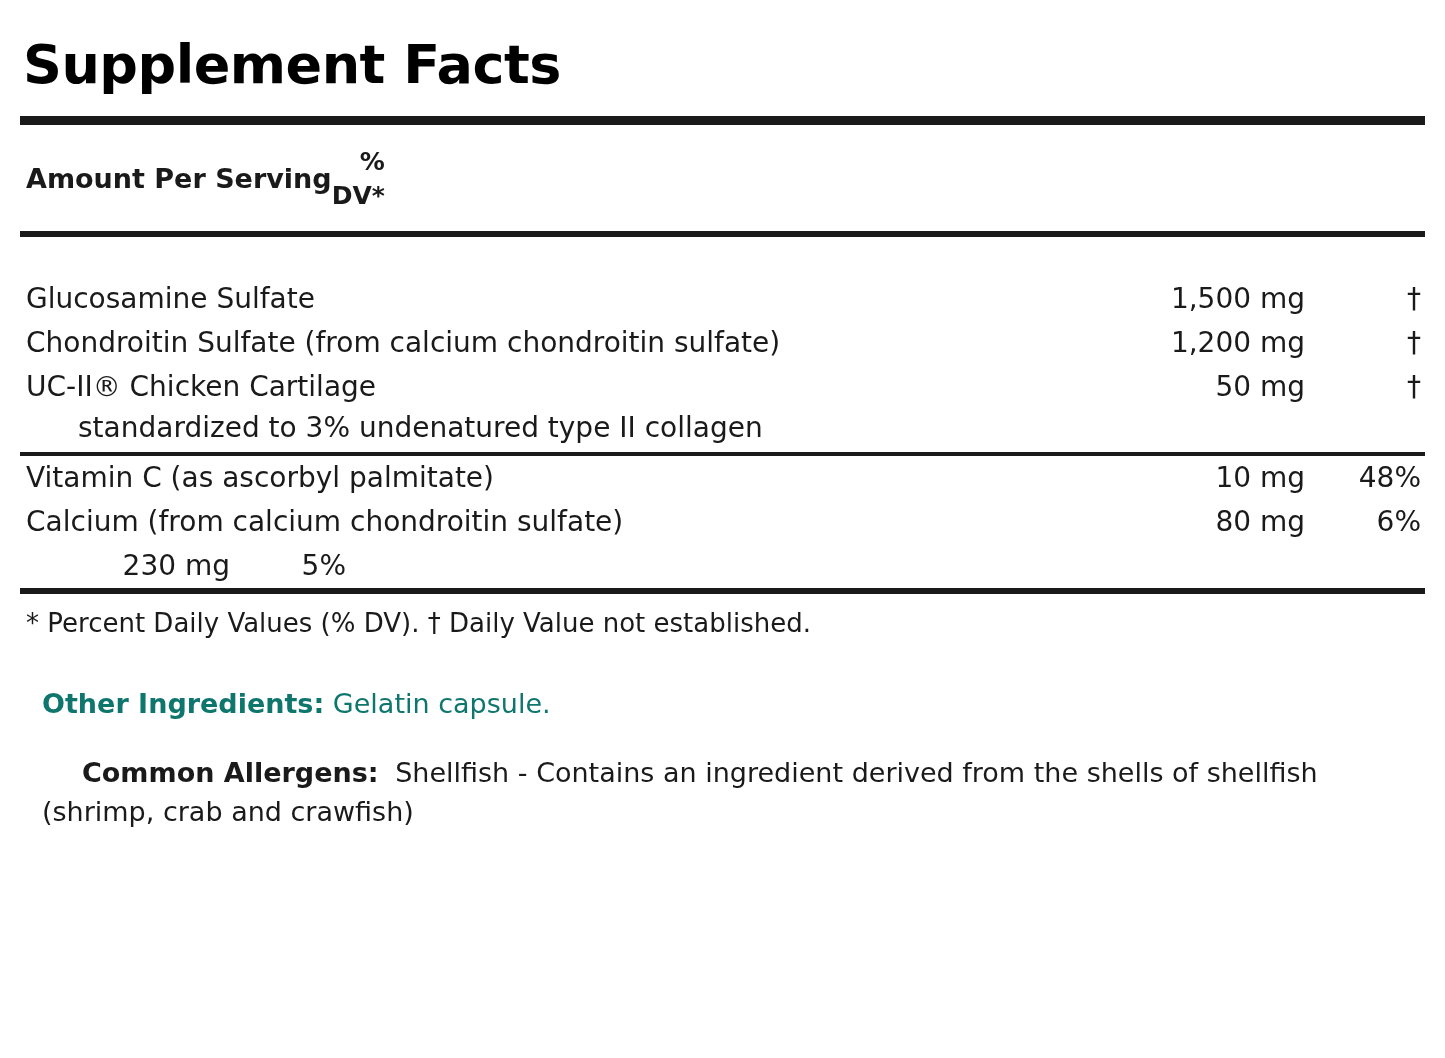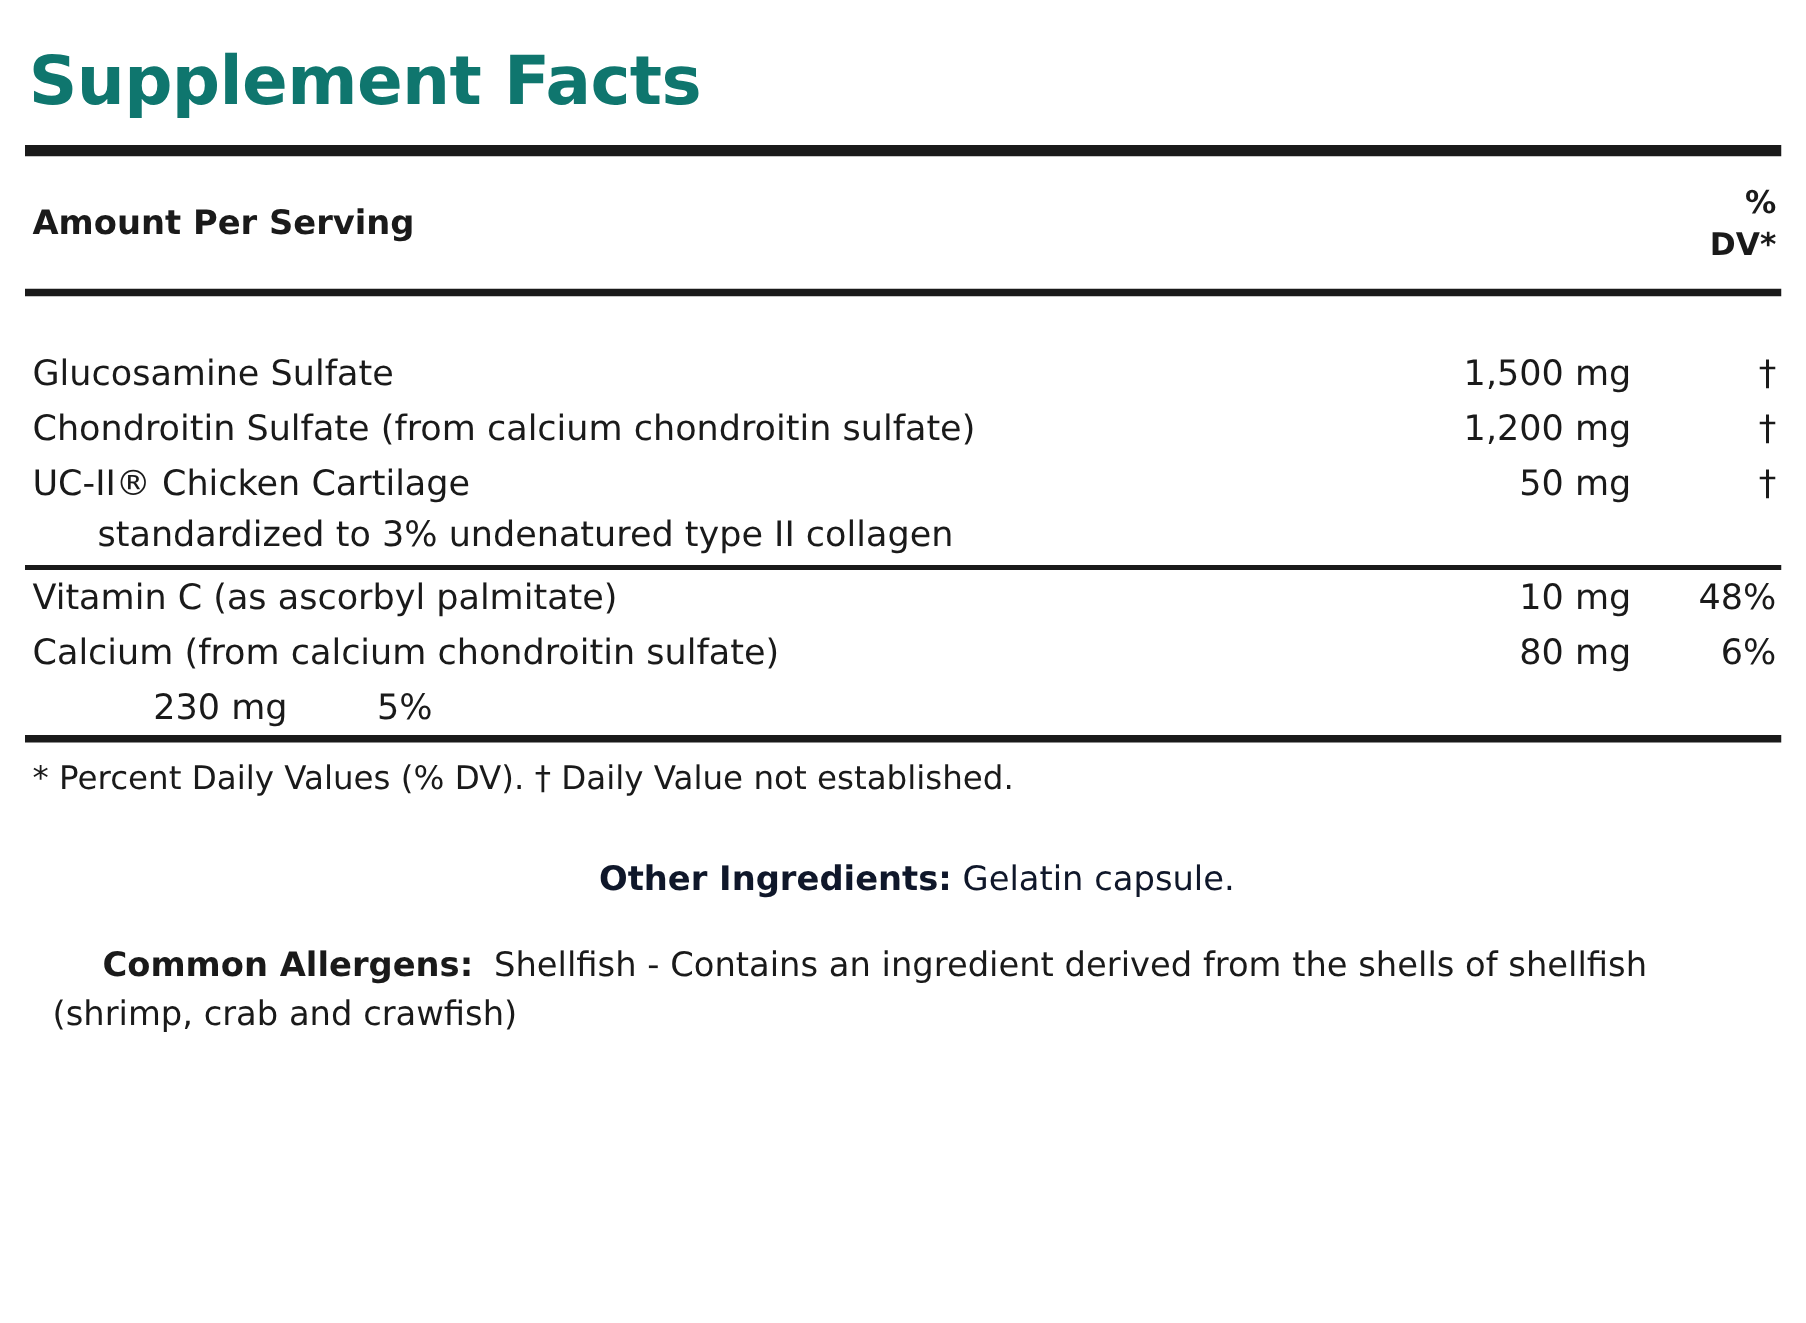--- a/index.html
+++ b/index.html
@@ -21,21 +21,21 @@
     box-sizing: border-box;
     padding: 0 20px;
   }
   .title {
     font-size: 54px;
     font-weight: bold;
     letter-spacing: -0.5px;
     padding-top: 38px;
     padding-left: 3px;
     line-height: 1.0;
-    color: #0f766e;
+    color: #000000;
   }
   .rule-thick {
     height: 9px;
     background: #1a1a1a;
     margin-top: 24px;
   }
   .rule-medium {
     height: 6px;
     background: #1a1a1a;
   }
@@ -50,21 +50,20 @@
   }
   .serving-size {
     font-size: 27px;
     font-weight: bold;
     padding-right: 2px;
     color: #1a1a1a;
   }
   .header-row {
     display: flex;
     align-items: center;
-    justify-content: space-between;
     padding-top: 20px;
     padding-bottom: 18px;
   }
   .amount-per-serving {
     font-size: 27px;
     font-weight: bold;
     padding-left: 6px;
     color: #1a1a1a;
   }
   .dv-head {
@@ -126,22 +125,21 @@
   .footnote {
     font-size: 26px;
     padding: 14px 0 0 6px;
     color: #1a1a1a;
   }
   .other-block {
     padding-top: 46px;
     padding-left: 22px;
     font-size: 27px;
     line-height: 1.45;
-    color: #0f172a;
-    text-align: center;
+    color: #0f766e;
   }
   .other-block .lbl {
     font-weight: bold;
   }
   .allergen-block {
     padding-top: 30px;
     padding-left: 22px;
     padding-right: 4px;
     font-size: 27px;
     line-height: 1.45;

